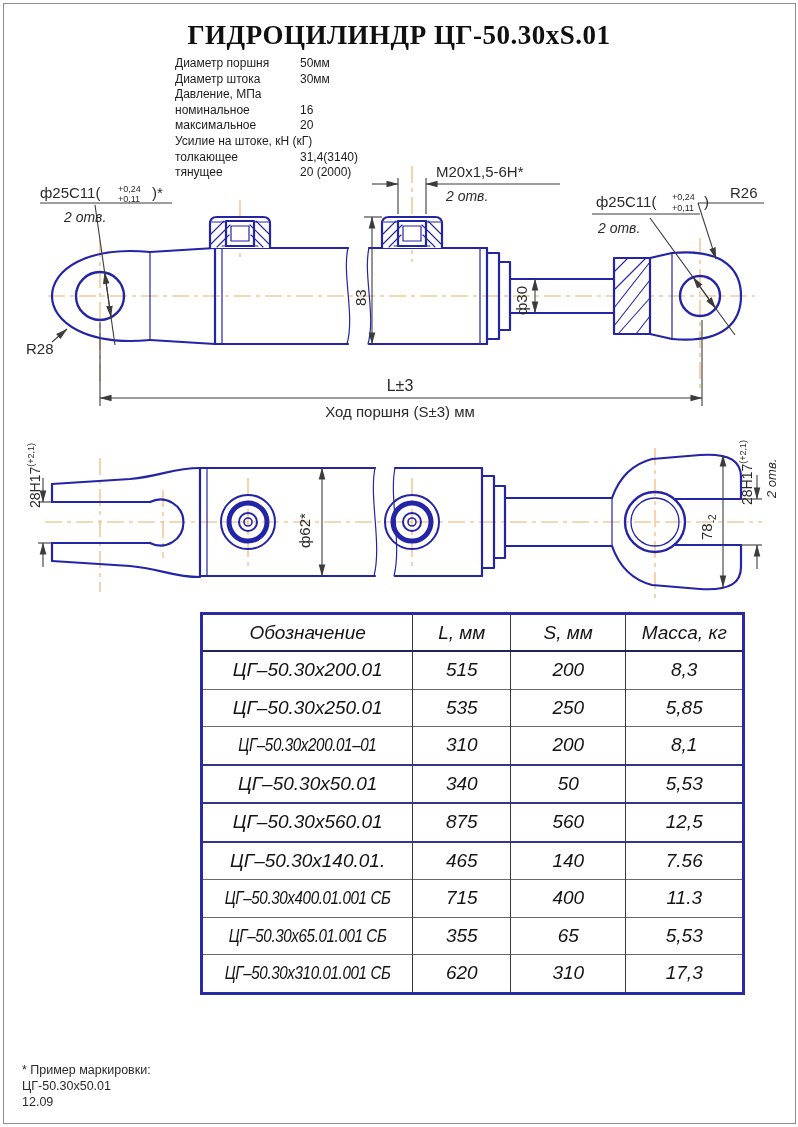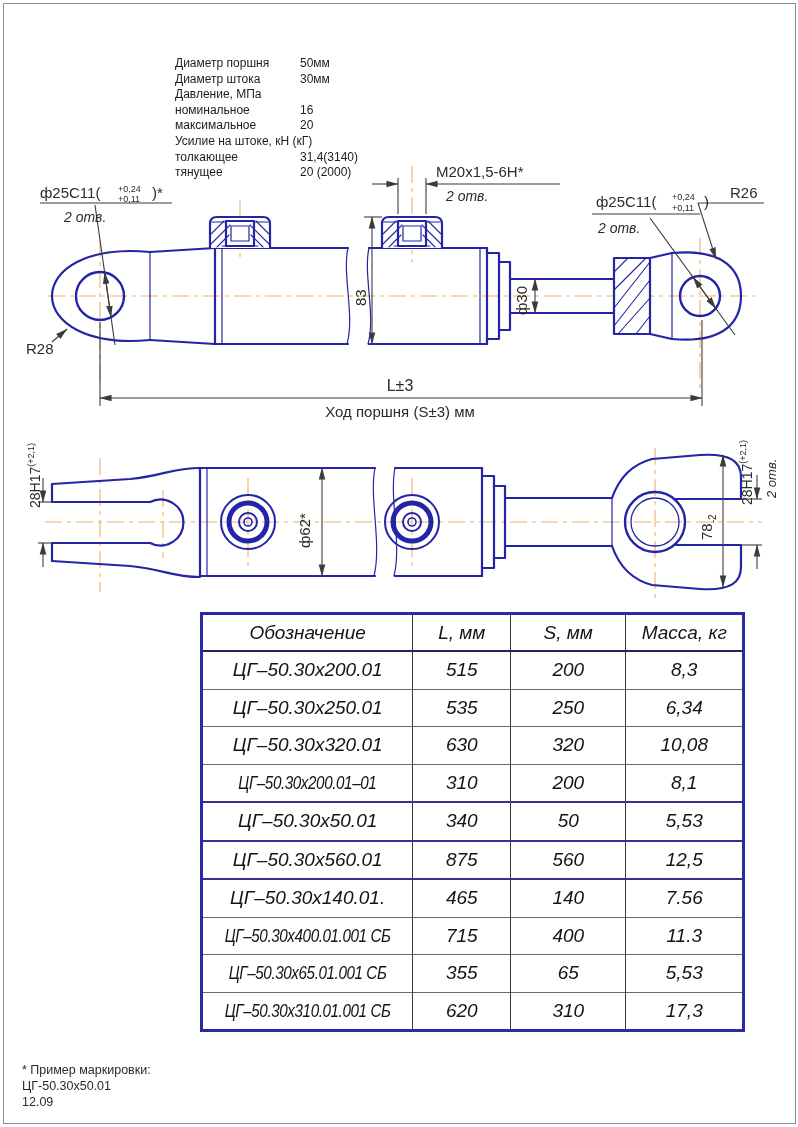--- a/index.html
+++ b/index.html
@@ -24,20 +24,21 @@
   tr.hsep td{border-top:2px solid #34348c;}
   .tight{display:inline-block;transform:scaleX(.8);transform-origin:center;letter-spacing:-.5px;}
   #footnote{position:absolute;left:22px;top:1062px;font-size:12.5px;color:#2a2a2a;line-height:16px;}
 </style>
 </head>
 <body>
 
 <div id="sheet">
   <div id="frame"></div>
 
+  <div id="title">ГИДРОЦИЛИНДР  ЦГ-50.30xS.01</div>
 
   <div id="specs">
     <div class="srow"><span class="slabel">Диаметр поршня</span><span>50мм</span></div>
     <div class="srow"><span class="slabel">Диаметр штока</span><span>30мм</span></div>
     <div class="srow"><span class="slabel">Давление, МПа</span><span></span></div>
     <div class="srow"><span class="slabel">номинальное</span><span>16</span></div>
     <div class="srow"><span class="slabel">максимальное</span><span>20</span></div>
     <div class="srow"><span class="slabel">Усилие на штоке, кН (кГ)</span><span></span></div>
     <div class="srow"><span class="slabel">толкающее</span><span>31,4(3140)</span></div>
     <div class="srow"><span class="slabel">тянущее</span><span>20  (2000)</span></div>
@@ -234,27 +235,21 @@
       <tr>
             <td>ЦГ–50.30х200.01</td>
             <td>515</td>
             <td>200</td>
             <td>8,3</td>
           </tr>
       <tr>
             <td>ЦГ–50.30х250.01</td>
             <td>535</td>
             <td>250</td>
-            <td>6,34</td>
-          </tr>
-      <tr>
-            <td>ЦГ–50.30х320.01</td>
-            <td>630</td>
-            <td>320</td>
-            <td>10,08</td>
+            <td>5,85</td>
           </tr>
       <tr>
             <td><span class="tight">ЦГ–50.30х200.01–01</span></td>
             <td>310</td>
             <td>200</td>
             <td>8,1</td>
           </tr>
       <tr class="hsep">
             <td>ЦГ–50.30х50.01</td>
             <td>340</td>

